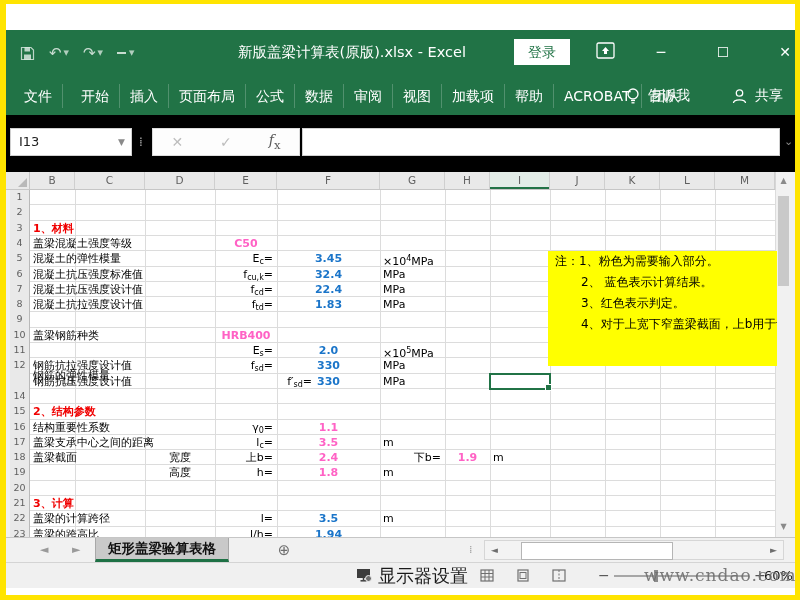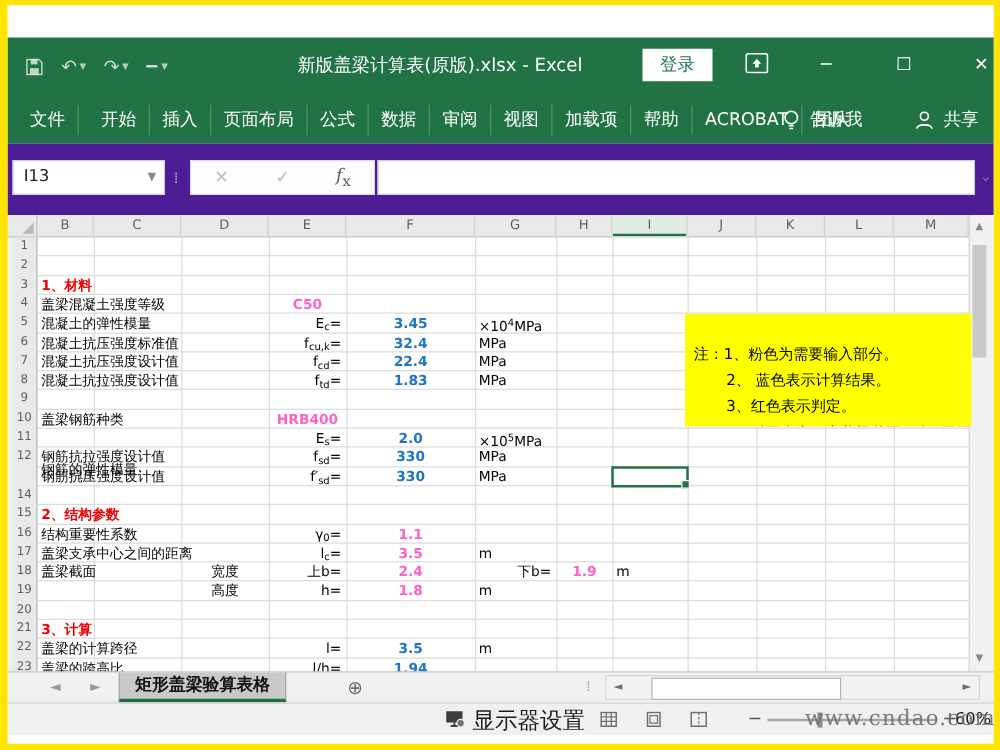--- a/index.html
+++ b/index.html
@@ -21,21 +21,21 @@
   .login{left:508px;top:9px;width:56px;height:26px;background:#fff;color:#217346;
          font-size:14px;text-align:center;line-height:26px;}
   .ribopt{left:590px;top:12px;}
   .winbtn{top:10px;width:34px;height:24px;color:#fff;text-align:center;line-height:24px;font-size:14px;}
   .rtabs{left:8px;top:46px;height:39px;display:flex;align-items:center;}
   .rtab{color:#fff;font-size:14px;padding:0 10px;height:24px;line-height:24px;border-right:1px solid rgba(255,255,255,.22);white-space:nowrap;}
   .rtab:first-child{margin-right:8px;}
   .rtab:last-child{border-right:none;}
   .ribright{right:12px;top:46px;height:39px;display:flex;align-items:center;gap:8px;color:#fff;font-size:14px;}
   
-  .fzone{left:6px;top:115px;width:789px;height:57px;background:#4c1d95;}
+  .fzone{left:6px;top:115px;width:789px;height:57px;background:#000000;}
   .namebox{left:4px;top:13px;width:122px;height:28px;background:#fff;border:1px solid #d0d0d0;
            font-size:13px;color:#222;line-height:26px;padding-left:8px;box-sizing:border-box;}
   .nb-car{position:absolute;right:6px;top:0;color:#8a8a8a;font-size:9px;line-height:26px;}
   .fdots{left:133px;top:13px;height:28px;line-height:28px;color:#b0b0b0;font-size:12px;letter-spacing:1px;}
   .fbtns{left:146px;top:13px;width:148px;height:28px;background:#fdfdfd;border:1px solid #dcdcdc;
          display:flex;align-items:center;justify-content:space-around;box-sizing:border-box;}
   .fx-x{color:#bdbdbd;font-size:14px;}
   .fx-ck{color:#bdbdbd;font-size:14px;}
   .fx-fx{color:#5a5a5a;font-size:14px;font-family:"DejaVu Serif","Liberation Serif",serif;}
   .finput{left:296px;top:13px;width:478px;height:28px;background:#fff;border:1px solid #d0d0d0;box-sizing:border-box;}
@@ -55,22 +55,22 @@
   .vline{position:absolute;top:0;width:1px;height:347px;background:#dcdcdc;z-index:1;}
   .rowline{position:absolute;left:30px;width:745px;height:1px;background:#dcdcdc;z-index:1;}
   .cell{position:absolute;height:16px;font-size:11px;line-height:15.3px;white-space:nowrap;z-index:2;color:#000;}
   .ta-r{text-align:right;}.ta-c{text-align:center;}
   .k-red{color:#f00000;font-weight:700;}
   .k-blue{color:#1b75c9;font-weight:700;}
   .k-pink{color:#ff62c5;font-weight:700;}
   .k-sym,.k-unit,.k-label{color:#000;}
   .cell sub{font-size:8px;vertical-align:-2px;}
   .cell sup{font-size:8px;vertical-align:4px;}
-  .notebox{position:absolute;left:548px;top:61px;width:229px;height:90px;background:#ffff00;z-index:3;
-           overflow:hidden;padding-top:22px;box-sizing:border-box;}
+  .notebox{position:absolute;left:548px;top:61px;width:229px;height:115px;background:#ffff00;z-index:3;
+           overflow:hidden;padding-top:0;box-sizing:border-box;}
   .noteline{font-size:12px;color:#000;line-height:21px;white-space:nowrap;padding-left:7px;}
   .noteline.indent{padding-left:33px;}
   .selbox{position:absolute;border:2px solid #217346;box-sizing:border-box;z-index:4;}
   .selhandle{position:absolute;right:-3px;bottom:-3px;width:5px;height:5px;background:#217346;border:1px solid #fff;}
   .vscroll{left:775px;top:172px;width:16px;height:365px;background:#f1f1f1;border-left:1px solid #d6d6d6;box-sizing:border-box;}
   .varrow{position:absolute;left:0;width:15px;text-align:center;color:#8a8a8a;font-size:8px;}
   .vthumb{position:absolute;left:2px;top:24px;width:11px;height:90px;background:#c9c9c9;}
   
   .tabbar{left:6px;top:537px;width:789px;height:25px;background:#f1f1f1;border-top:1px solid #c6c6c6;box-sizing:border-box;}
   .tnav{position:absolute;top:0;height:24px;line-height:24px;color:#9a9a9a;font-size:11px;}
@@ -297,21 +297,21 @@
       <div class="cell k-pink ta-c" style="top: 137.7px; left: 215px; width: 62px;">HRB400</div>
       <div class="cell k-label" style="top: 142px; left: 33px; margin-top: 36px;">钢筋的弹性模量</div>
       <div class="cell k-sym ta-r" style="top: 153px; left: 215px; width: 58px;"><span>E</span><sub>s</sub><span>=</span></div>
       <div class="cell k-blue ta-c" style="top: 153px; left: 277px; width: 103px;">2.0</div>
       <div class="cell k-unit" style="top: 153px; left: 383px;"><span>×10</span><sup>5</sup><span>MPa</span></div>
       <div class="cell k-label" style="top: 168.3px; left: 33px;">钢筋抗拉强度设计值</div>
       <div class="cell k-sym ta-r" style="top: 168.3px; left: 215px; width: 58px;"><span>f</span><sub>sd</sub><span>=</span></div>
       <div class="cell k-blue ta-c" style="top: 168.3px; left: 277px; width: 103px;">330</div>
       <div class="cell k-unit" style="top: 168.3px; left: 383px;">MPa</div>
       <div class="cell k-label" style="top: 183.6px; left: 33px;">钢筋抗压强度设计值</div>
-      <div class="cell k-sym ta-r" style="top: 183.6px; left: 215px; width: 58px;"><span>f′</span><sub>sd</sub><span>=</span></div>
+      <div class="cell k-sym ta-r" style="top: 183.6px; left: 215px; width: 58px; padding-left: 39px;"><span>f′</span><sub>sd</sub><span>=</span></div>
       <div class="cell k-blue ta-c" style="top: 183.6px; left: 277px; width: 103px;">330</div>
       <div class="cell k-unit" style="top: 183.6px; left: 383px;">MPa</div>
       <div class="cell k-red" style="top: 214.2px; left: 33px;">2、结构参数</div>
       <div class="cell k-label" style="top: 229.5px; left: 33px;">结构重要性系数</div>
       <div class="cell k-sym ta-r" style="top: 229.5px; left: 215px; width: 58px;"><span>γ</span><sub>0</sub><span>=</span></div>
       <div class="cell k-pink ta-c" style="top: 229.5px; left: 277px; width: 103px;">1.1</div>
       <div class="cell k-label" style="top: 244.8px; left: 33px;">盖梁支承中心之间的距离</div>
       <div class="cell k-sym ta-r" style="top: 244.8px; left: 215px; width: 58px;"><span>l</span><sub>c</sub><span>=</span></div>
       <div class="cell k-pink ta-c" style="top: 244.8px; left: 277px; width: 103px;">3.5</div>
       <div class="cell k-unit" style="top: 244.8px; left: 383px;">m</div>

